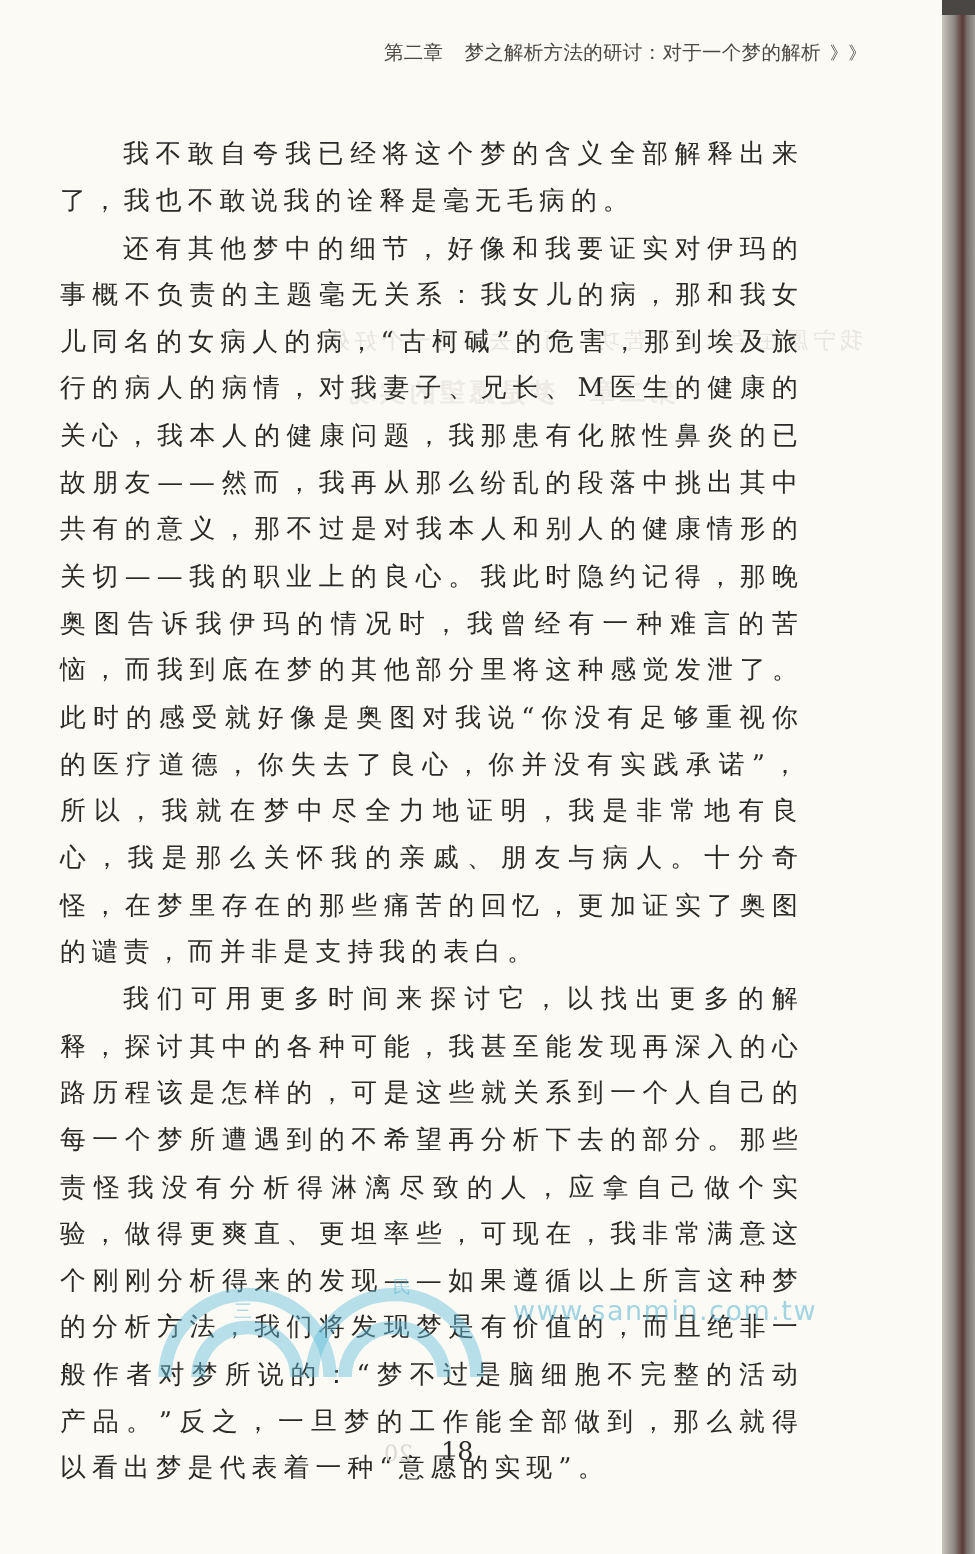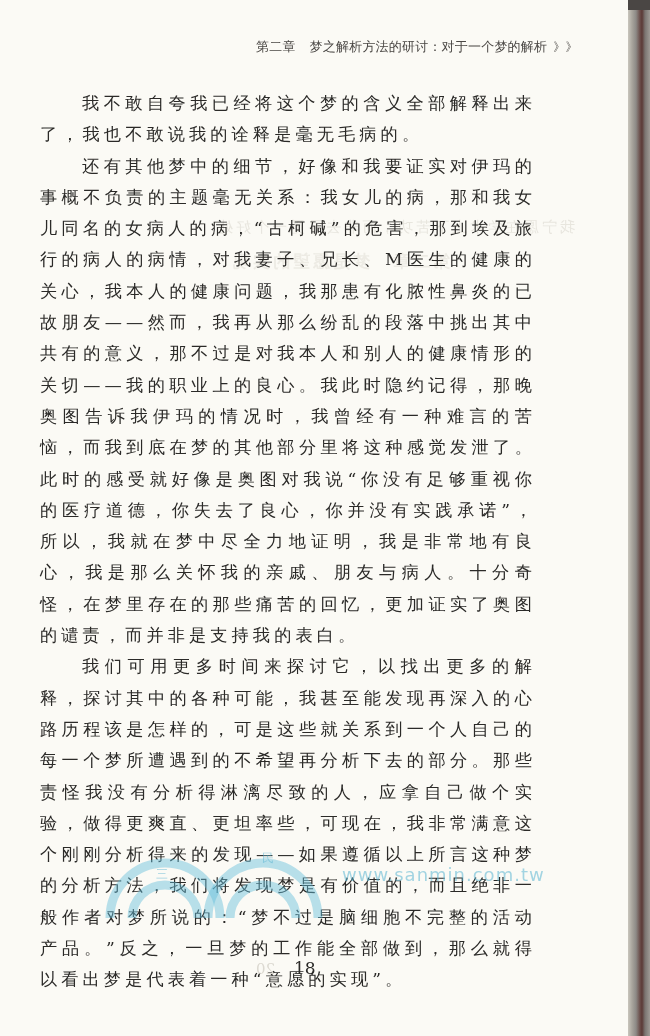--- a/index.html
+++ b/index.html
@@ -34,21 +34,21 @@
       position: absolute;
       left: 628px;
       top: 0;
       width: 22px;
       height: 10px;
       background: #4a4644;
     }
     .running-head {
       position: absolute;
       left: 256px;
-      top: 38px;
+      top: 26px;
       width: 300px;
       font-family: "DejaVu Sans", "Liberation Sans", sans-serif;
       font-size: 13px;
       color: #4a4744;
       white-space: nowrap;
       letter-spacing: 0.2px;
     }
     .running-head .chapter {
       margin-right: 14px;
     }

